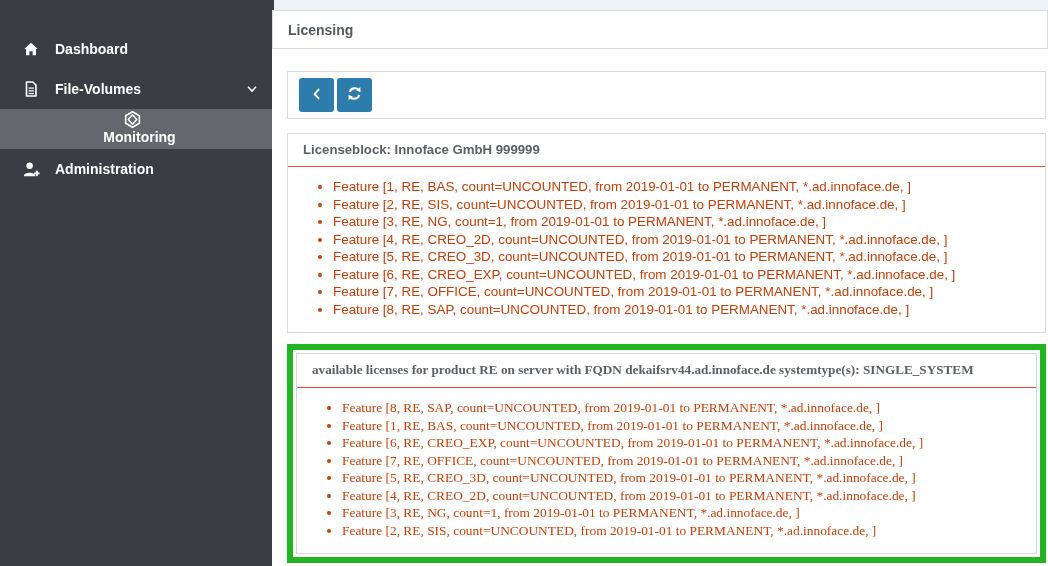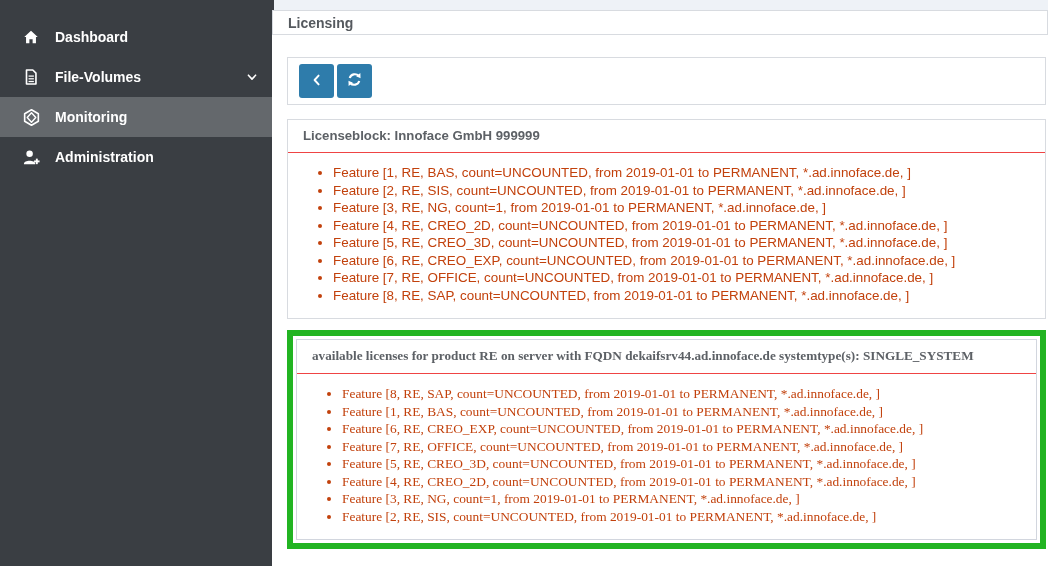--- a/index.html
+++ b/index.html
@@ -8,40 +8,40 @@
     position: relative;
     font-family: "Liberation Sans", sans-serif;
     background: #eef2f7;
     overflow: hidden;
   }
 
   
   .sidebar {
     position: absolute; left:0; top:0; width:274px; height:566px;
     background:#3a3e43;
-    padding-top:17px;
+    padding-top:29px;
   }
   .nav-item {
     height:40px; display:flex; align-items:center;
     padding:0 16px 0 21px;
     color:#ffffff; font-size:14px; font-weight:600;
     cursor:pointer; white-space:nowrap;
   }
-  .nav-item.active { background:#64686c; }
+  .nav-item.active { background:#64686c;flex-direction:column; }
   .nav-item .nicon { width:20px; height:20px; margin-right:14px; flex:0 0 20px;
     display:flex; align-items:center; justify-content:center; }
   .nav-item .chev { margin-left:auto; display:flex; }
 
   
   .content {
     position:absolute; left:272px; top:10px; right:0; bottom:0;
     background:#ffffff;
   }
   .page-header {
-    height:25px; background:#fff;
+    height:39px; background:#fff;
     border:1px solid #d8dbe0;
     display:flex; align-items:center;
     padding-left:15px;
     font-size:14px; font-weight:bold; color:#55595e;
   }
   .page-body { padding:22px 2px 0 15px; }
 
   .box {
     background:#fff; border:1px solid #d8dbe0;
   }

